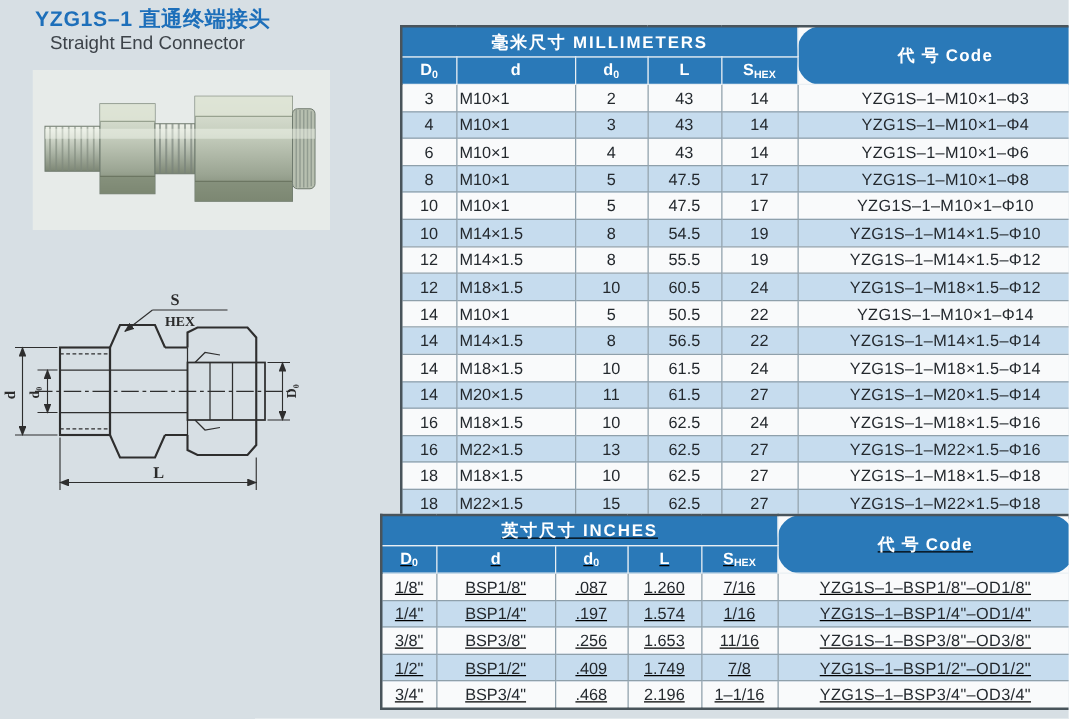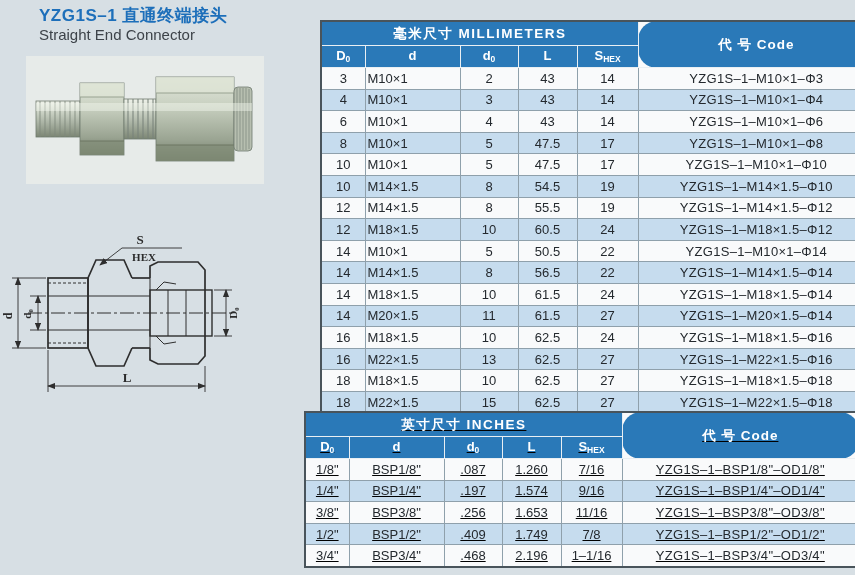--- a/index.html
+++ b/index.html
@@ -1,22 +1,22 @@
 <!DOCTYPE html>
 <html style="--page-bg: #d7dfe4; --header-blue: #2a79b8; --row-alt: #c6dcee; --row-white: #f9fafb; --border-dark: #49545b; --border-light: #8fa0ab; --title-blue: #1d6fba; --title-gray: #3d4349;"><head>
 <meta charset="utf-8">
 <style>
   html,body{margin:0;padding:0;}
   .page{position:relative;width:855px;height:575px;background:var(--page-bg,#d7dfe4);
         font-family:"Liberation Sans","DejaVu Sans",sans-serif;overflow:hidden;}
 
   
-  .title-block{position:absolute;left:39px;top:6px;}
+  .title-block{position:absolute;left:28px;top:6px;}
   .title-zh{font-size:17px;font-weight:bold;color:var(--title-blue,#1d6fba);letter-spacing:.5px;line-height:1.15;}
-  .title-en{font-size:15px;color:var(--title-gray,#3d4349);line-height:1.15;}
+  .title-en{font-size:15px;color:var(--title-gray,#3d4349);line-height:1.15;margin-left:12px;}
 
   
   .photo{position:absolute;left:26px;top:56px;}
   .drawing{position:absolute;left:0px;top:218px;}
   .dim-label{font-family:"Liberation Serif","DejaVu Serif",serif;font-weight:bold;fill:#2b2b2b;}
 
   
   .spec-table{position:absolute;border-collapse:collapse;table-layout:fixed;width:554px;
               border:2px solid var(--border-dark,#49545b);background:var(--row-white,#f9fafb);margin-left:32px;}
   #table-mm{left:288px;top:20px;}
@@ -353,21 +353,21 @@
           <td>.087</td>
           <td>1.260</td>
           <td>7/16</td>
           <td>YZG1S–1–BSP1/8"–OD1/8"</td>
         </tr>
         <tr class="alt">
           <td>1/4"</td>
           <td>BSP1/4"</td>
           <td>.197</td>
           <td>1.574</td>
-          <td>9/16</td>
+          <td>1/16</td>
           <td>YZG1S–1–BSP1/4"–OD1/4"</td>
         </tr>
         <tr>
           <td>3/8"</td>
           <td>BSP3/8"</td>
           <td>.256</td>
           <td>1.653</td>
           <td>11/16</td>
           <td>YZG1S–1–BSP3/8"–OD3/8"</td>
         </tr>

